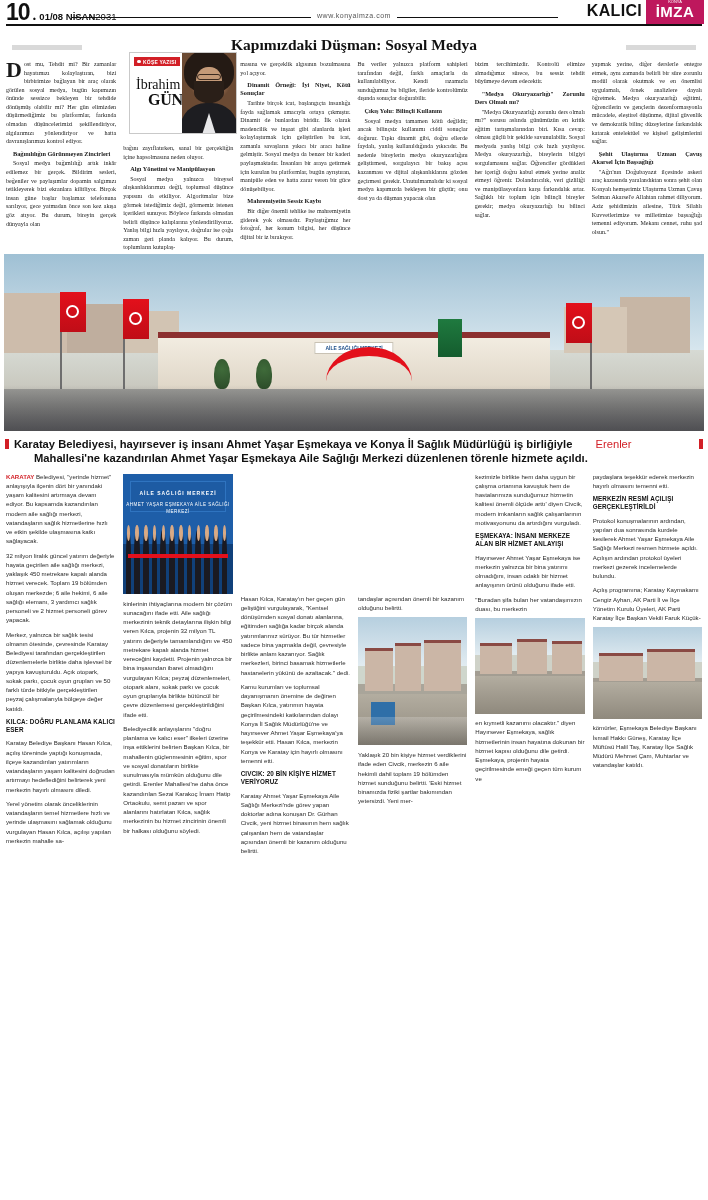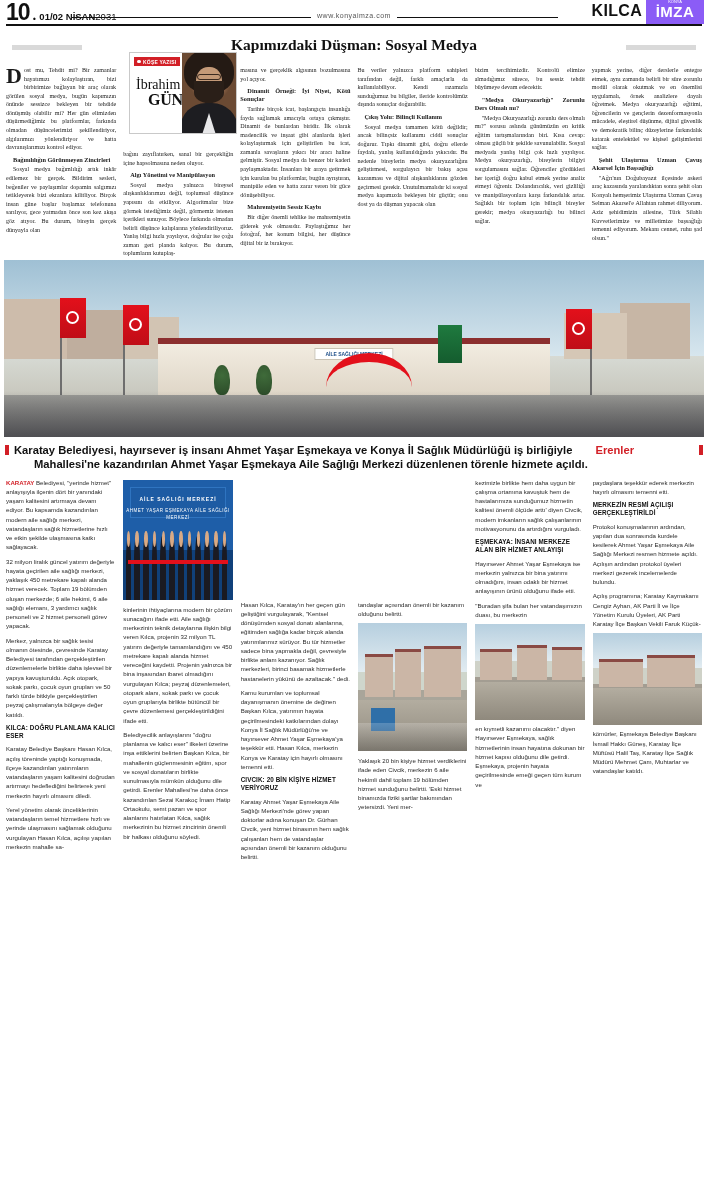--- a/index.html
+++ b/index.html
@@ -16,27 +16,27 @@
   .mh-left { position:absolute; left:6px; top:1px; display:flex; align-items:baseline; gap:3px; }
   .pagenum { font-family:"Liberation Sans",sans-serif; font-weight:700; font-size:23px; letter-spacing:-1px; color:#111; line-height:1; }
   .dot { font-size:15px; font-weight:900; color:#111; }
   .dateblk { font-family:"Liberation Sans",sans-serif; font-size:9.5px; font-weight:700; color:#111; letter-spacing:0px; }
   .dateblk .yr { font-weight:400; }
   .mh-rule { position:absolute; left:72px; right:150px; top:17px; height:0; border-top:1px solid #111; }
   .mh-rule2 { position:absolute; left:6px; right:6px; top:24px; height:0; border-top:2px solid #111; }
   .weburl { position:absolute; left:0; right:0; top:12px; text-align:center; font-family:"Liberation Sans",sans-serif; font-size:7px; color:#555; letter-spacing:0.5px; }
   .weburl span { background:#fff; padding:0 6px; }
   .mh-haber { position:absolute; right:66px; top:2px; font-family:"Liberation Sans",sans-serif; font-weight:700; font-size:16px; color:#111; letter-spacing:0.3px; }
-  .mh-imza { position:absolute; right:4px; top:0px; width:58px; height:24px; background:#8b5cf6; color:#fff;
+  .mh-imza { position:absolute; right:4px; top:0px; width:58px; height:24px; background:#be185d; color:#fff;
              font-family:"Liberation Sans",sans-serif; font-weight:700; font-size:15px; text-align:center; line-height:24px; letter-spacing:0.5px; }
   .mh-imza .tiny { position:absolute; top:-1px; left:0; right:0; font-size:4px; font-weight:400; line-height:5px; letter-spacing:0; }
 
   
   .op-section { position:relative; padding: 2px 6px 0 6px; }
-  .op-title { text-align:center; font-family:"Liberation Serif",serif; font-weight:700; font-size:15.5px; color:#111; margin-bottom:10px; position:relative; }
+  .op-title { text-align:center; font-family:"Liberation Serif",serif; font-weight:700; font-size:15.5px; color:#111; margin-bottom:4px; position:relative; }
   .op-title .bar { position:absolute; top:9px; width:70px; height:5px; background:#d9d9d9; }
   .op-title .bar.l { left:6px; } .op-title .bar.r { right:6px; }
 
   .op-cols { display:grid; grid-template-columns: repeat(6, 1fr); gap:0px; column-gap:7px; padding-top:2px; }
   .op-col { font-size:6.05px; line-height:1.42; text-align:justify; color:#1a1a1a; font-family:"Liberation Serif",serif; position:relative; }
   .op-col p { text-indent:7px; margin:0; }
   .op-col p.noind { text-indent:0; }
   .op-col h4 { font-size:6.3px; font-weight:700; margin:4px 0 1.5px 0; text-indent:7px; line-height:1.3; }
   .dropcap::first-letter { float:left; font-size:22px; line-height:17px; font-weight:700; padding-right:2px; padding-top:1px; font-family:"Liberation Serif",serif; }
 
@@ -82,21 +82,21 @@
   .grflag { position:absolute; width:24px; height:38px; background:linear-gradient(#1f7a3f,#145c2e); }
   .balloon-arc { position:absolute; left:46%; bottom:28%; width:86px; height:34px; border-top:9px solid #e3101b; border-radius:50% 50% 0 0 / 100% 100% 0 0; }
   .crowd { position:absolute; left:0; right:0; bottom:0; height:26%; background:linear-gradient(transparent, rgba(40,40,50,.55)); }
   .tree { position:absolute; bottom:24%; width:16px; height:30px; background:radial-gradient(circle at 50% 35%, #3f6b3a, #2b4a28); border-radius:50% 50% 40% 40%; }
 
   
   .caption { margin:3px 4px 0 4px; padding:3px 4px 4px 10px; position:relative; font-family:"Liberation Sans",sans-serif;
              font-size:11.2px; line-height:1.28; color:#111; font-weight:600; }
   .caption .mark { position:absolute; left:1px; top:5px; width:4px; height:10px; background:#d21f26; }
   .caption .mark2 { position:absolute; right:1px; top:5px; width:4px; height:10px; background:#d21f26; }
-  .caption b.red { color:#d21f26; font-weight:700;padding-left:20px; }
+  .caption b.red { color:#d21f26; font-weight:400;padding-left:20px; }
   .caption .l2 { font-weight:700;margin-left:20px; }
 
   
   .body-cols { display:grid; grid-template-columns: repeat(6, 1fr); column-gap:8px; padding:2px 6px 0 6px; }
   .bcol { font-family:"Liberation Sans",sans-serif; font-size:6.1px; line-height:1.52; color:#2a2a2a; }
   .bcol p { margin:0 0 5px 0; }
   .bcol h5 { font-size:6.3px; font-weight:700; color:#111; margin:4px 0 4px 0; line-height:1.3; letter-spacing:0.1px; }
   .kicker { color:#d21f26; font-weight:700; }
 
   
@@ -124,27 +124,27 @@
 </head>
 <body>
 
 <div class="page">
 
   <div class="masthead">
     <div class="mh-left">
       <span class="pagenum">10</span>
       <span class="dot">.</span>
       <span class="dateblk">
-        <span>01/02</span>
+        <span>01/08</span>
         <span>NİSAN</span><span class="yr">2031</span>
       </span>
     </div>
     <div class="mh-rule"></div>
     <div class="weburl"><span>www.konyaimza.com</span></div>
-    <div class="mh-haber">KILCA</div>
+    <div class="mh-haber">KALICI</div>
     <div class="mh-imza">
       <span class="tiny">KONYA</span>
       <span>İMZA</span>
     </div>
     <div class="mh-rule2"></div>
   </div>
 
   <div class="op-section">
     <div class="op-title">
       <span class="bar l"></span>

